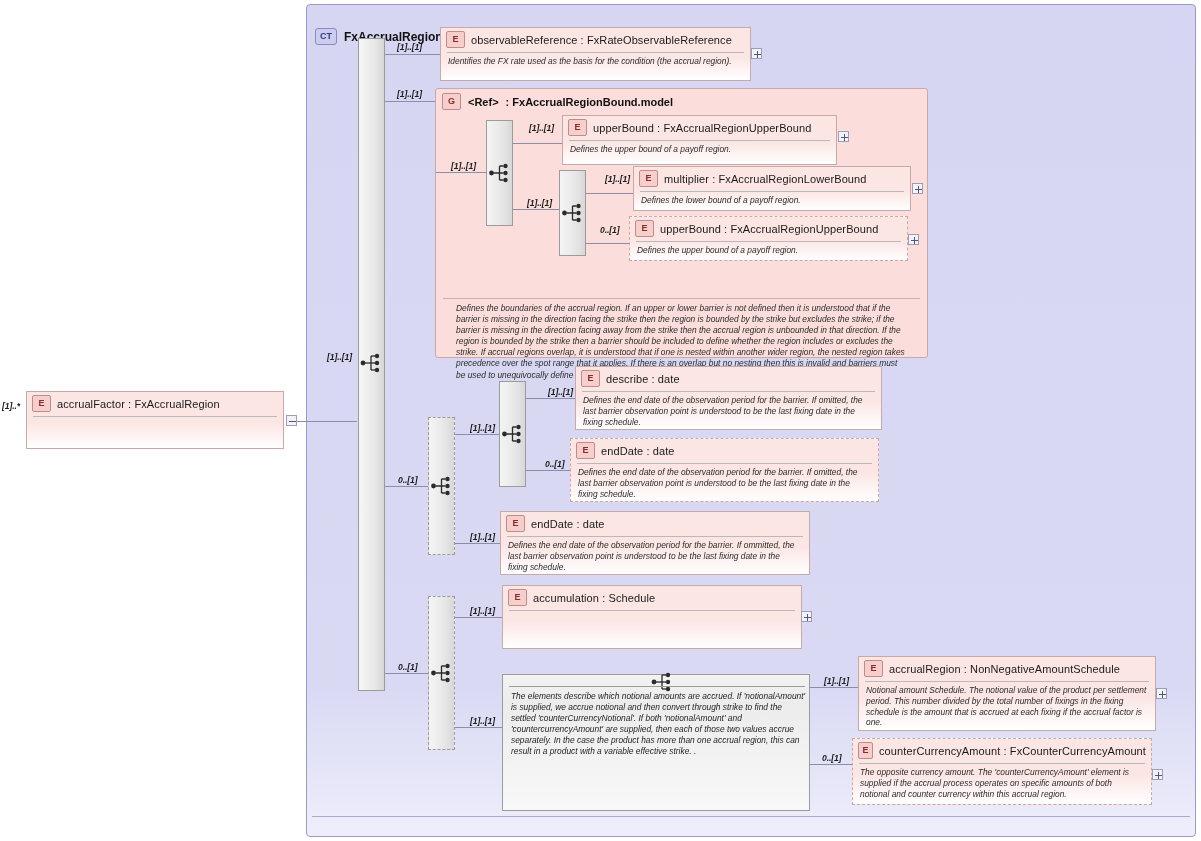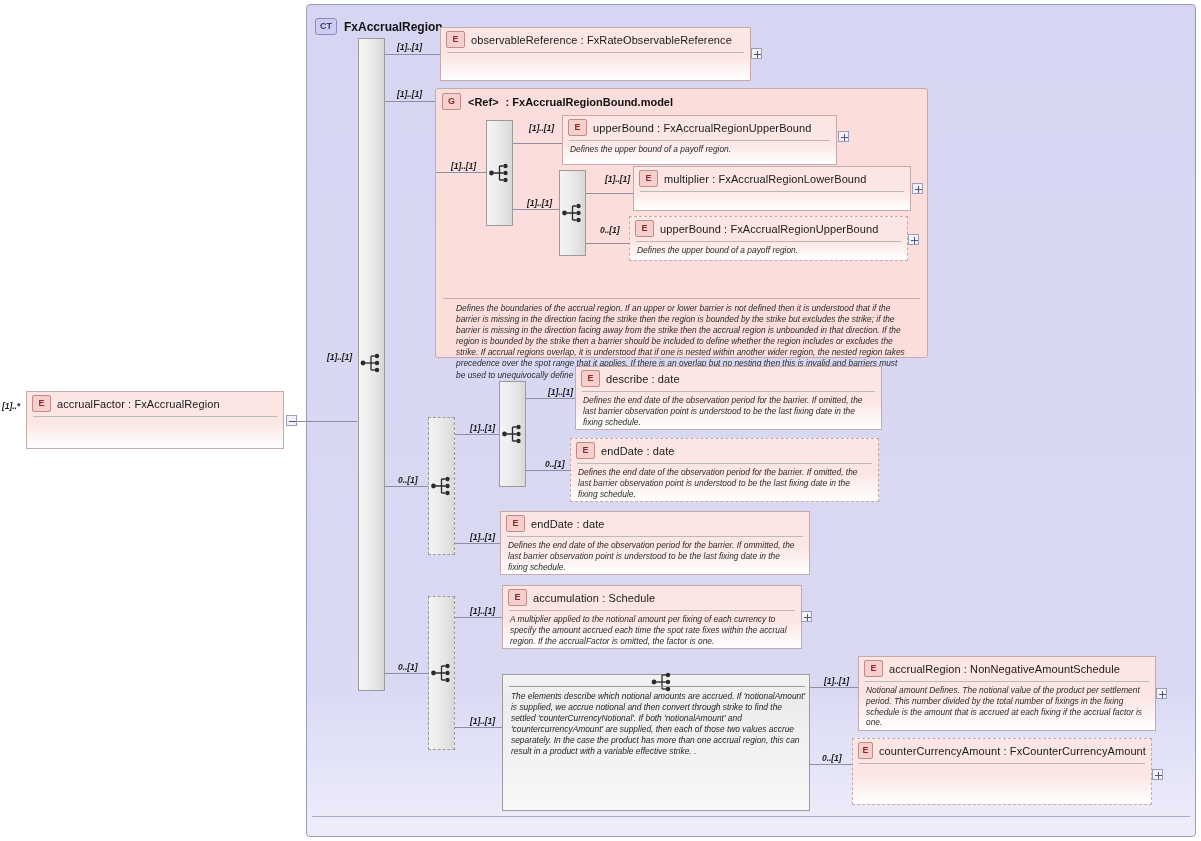--- a/index.html
+++ b/index.html
@@ -26,21 +26,21 @@
   .grpbox .gtag{display:inline-block;width:17px;height:15px;line-height:15px;text-align:center;
           font-size:9px;font-weight:bold;color:#8a2b2b;background:#f6cfcc;border:1px solid #c08b8b;border-radius:2px;}
   .grpbox .gnm{font-size:11px;font-weight:bold;color:#111;}
   .grpbox .grule{height:1px;background:#c3b3b3;margin:0 7px;}
   .grpbox .gdesc{font-size:8.4px;font-style:italic;color:#2b2b2b;line-height:1.32;padding:4px 20px;}
 
   
   #ct{position:absolute;left:306px;top:4px;width:890px;height:833px;box-sizing:border-box;
       border:1px solid #9a9ac4;border-radius:4px;
       background:linear-gradient(to bottom,#d6d6f2 0%,#d9d9f4 82%,#eeeefb 100%);}
-  #ct .cthdr{display:flex;align-items:center;gap:7px;padding:13px 8px;}
+  #ct .cthdr{display:flex;align-items:center;gap:7px;padding:23px 8px;}
   .cttag{display:inline-block;width:20px;height:15px;line-height:15px;text-align:center;font-size:9px;
          font-weight:bold;color:#3a3a7a;background:#ccccf0;border:1px solid #8b8bc0;border-radius:3px;}
   .ctnm{font-size:12px;font-weight:bold;color:#111;}
   #ctfootrule{position:absolute;left:312px;top:816px;width:878px;height:1px;background:#a9a9cf;}
   #ctdesc{position:absolute;left:313px;top:820px;width:880px;font-size:8.4px;font-style:italic;
           color:#20203a;line-height:1.3;}
 
   
   .comp{position:absolute;box-sizing:border-box;border:1px solid #9b9b9b;
         background:linear-gradient(to right,#f4f4f4 0%,#ececec 40%,#e2e2e2 75%,#d7d7d7 100%);}
@@ -104,20 +104,21 @@
   <div class="card" style="left:327px;top:352px;">[1]..[1]</div>
 
   <div class="ln lnh" style="left:385px;top:54px;width:55px;"></div>
   <div class="card" style="left:397px;top:42px;">[1]..[1]</div>
   <div class="node" style="left:440px;top:27px;width:311px;height:54px;">
     <div class="hdr">
       <span class="tag">E</span>
       <span class="nm">observableReference : FxRateObservableReference</span>
     </div>
     <div class="rule"></div>
+    <div class="desc">Identifies the FX rate used as the basis for the condition (the accrual region).</div>
   </div>
   <div class="exp plus" style="left:751px;top:48px;"></div>
 
   <div class="ln lnh" style="left:385px;top:101px;width:50px;"></div>
   <div class="card" style="left:397px;top:89px;">[1]..[1]</div>
 
   <div class="grpbox" style="left:435px;top:88px;width:493px;height:270px;">
     <div class="ghdr">
       <span class="gtag">G</span>
       <span class="gnm">&lt;Ref&gt;</span>
@@ -172,20 +173,21 @@
   </div>
 
   <div class="ln lnh" style="left:586px;top:193px;width:50px;"></div>
   <div class="card" style="left:605px;top:174px;">[1]..[1]</div>
   <div class="node" style="left:633px;top:166px;width:278px;height:45px;">
     <div class="hdr">
       <span class="tag">E</span>
       <span class="nm">multiplier : FxAccrualRegionLowerBound</span>
     </div>
     <div class="rule"></div>
+    <div class="desc">Defines the lower bound of a payoff region.</div>
   </div>
   <div class="exp plus" style="left:912px;top:183px;"></div>
 
   <div class="ln lnh" style="left:586px;top:243px;width:44px;"></div>
   <div class="card" style="left:600px;top:225px;">0..[1]</div>
   <div class="node opt" style="left:629px;top:216px;width:279px;height:45px;">
     <div class="hdr">
       <span class="tag">E</span>
       <span class="nm">upperBound : FxAccrualRegionUpperBound</span>
     </div>
@@ -276,21 +278,20 @@
   </div>
 
   <div class="ln lnh" style="left:455px;top:617px;width:48px;"></div>
   <div class="card" style="left:470px;top:606px;">[1]..[1]</div>
   <div class="node" style="left:502px;top:585px;width:300px;height:64px;">
     <div class="hdr">
       <span class="tag">E</span>
       <span class="nm">accumulation : Schedule</span>
     </div>
     <div class="rule"></div>
-    <div class="desc">A multiplier applied to the notional amount per fixing of each currency to specify the amount accrued each time the spot rate fixes within the accrual region. If the accrualFactor is omitted, the factor is one.</div>
   </div>
   <div class="exp plus" style="left:801px;top:611px;"></div>
 
   <div class="ln lnh" style="left:455px;top:727px;width:48px;"></div>
   <div class="card" style="left:470px;top:716px;">[1]..[1]</div>
   <div class="comp" style="left:502px;top:674px;width:308px;height:137px;background:linear-gradient(to bottom,#f3f3f3 0%,#ececec 20%,#f8f8f8 100%);">
     <svg style="position:absolute;left:146px;top:-6px;" width="27" height="26" viewBox="0 0 27 26">
       <circle cx="5" cy="13" r="2.4" fill="#2b2b2b"></circle>
       <line x1="7" y1="13" x2="13" y2="13" stroke="#2b2b2b" stroke-width="1.3"></line>
       <line x1="13" y1="6" x2="13" y2="20" stroke="#2b2b2b" stroke-width="1.3"></line>
@@ -306,28 +307,29 @@
   </div>
 
   <div class="ln lnh" style="left:810px;top:687px;width:50px;"></div>
   <div class="card" style="left:824px;top:676px;">[1]..[1]</div>
   <div class="node" style="left:858px;top:656px;width:298px;height:75px;">
     <div class="hdr">
       <span class="tag">E</span>
       <span class="nm">accrualRegion : NonNegativeAmountSchedule</span>
     </div>
     <div class="rule"></div>
-    <div class="desc">Notional amount Defines. The notional value of the product per settlement period. This number divided by the total number of fixings in the fixing schedule is the amount that is accrued at each fixing if the accrual factor is one.</div>
+    <div class="desc">Notional amount Schedule. The notional value of the product per settlement period. This number divided by the total number of fixings in the fixing schedule is the amount that is accrued at each fixing if the accrual factor is one.</div>
   </div>
   <div class="exp plus" style="left:1156px;top:688px;"></div>
 
   <div class="ln lnh" style="left:810px;top:764px;width:43px;"></div>
   <div class="card" style="left:822px;top:753px;">0..[1]</div>
   <div class="node opt" style="left:852px;top:738px;width:300px;height:67px;">
     <div class="hdr">
       <span class="tag">E</span>
       <span class="nm">counterCurrencyAmount : FxCounterCurrencyAmount</span>
     </div>
     <div class="rule"></div>
+    <div class="desc">The opposite currency amount. The 'counterCurrencyAmount' element is supplied if the accrual process operates on specific amounts of both notional and counter currency within this accrual region.</div>
   </div>
   <div class="exp plus" style="left:1152px;top:769px;"></div>
 
 </div>
 
 </body></html>

